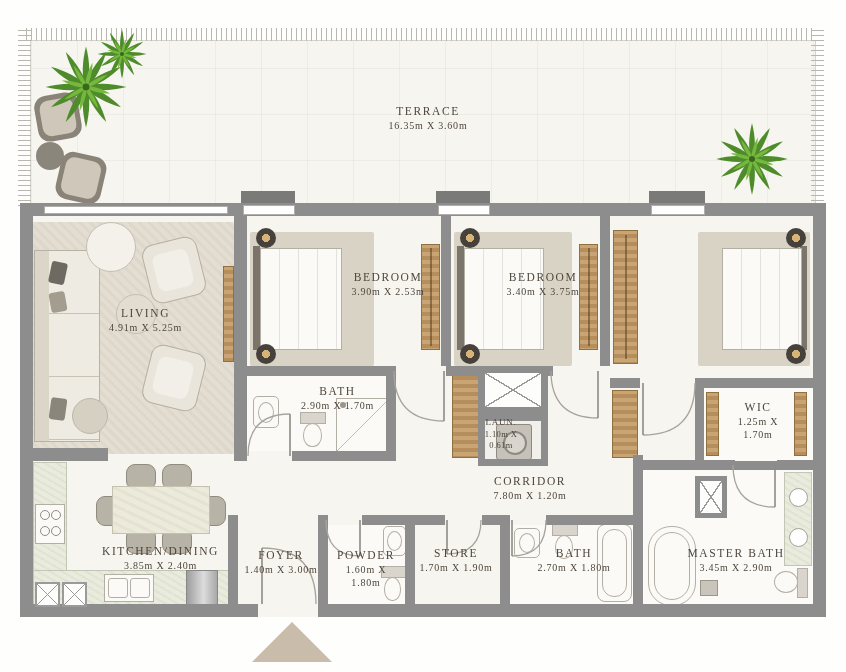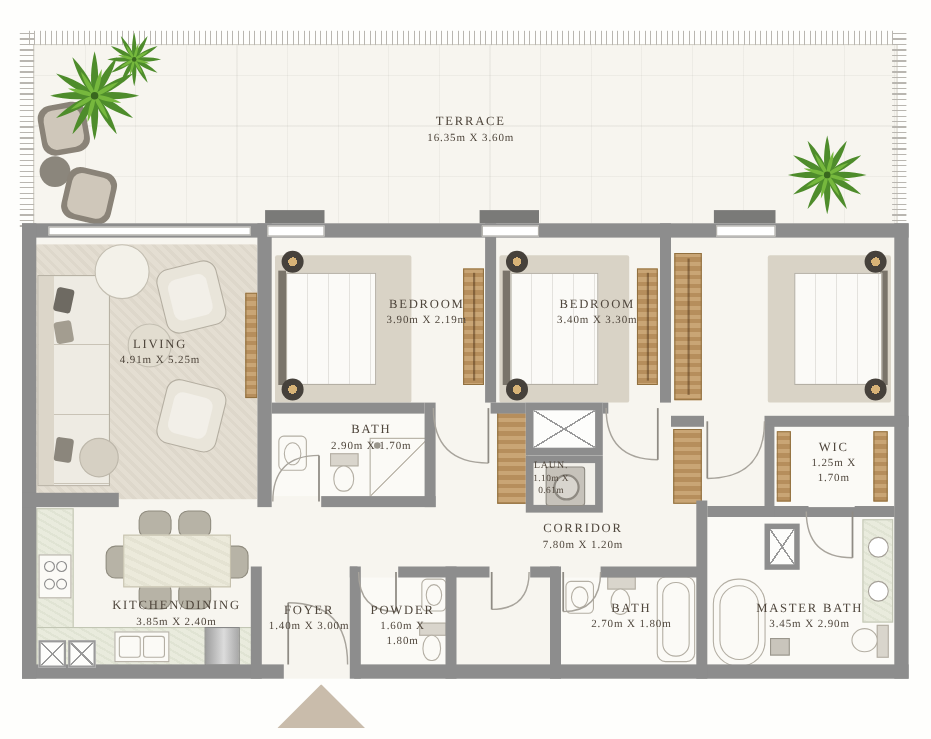--- a/index.html
+++ b/index.html
@@ -304,25 +304,25 @@
   <div class="lbl" style="left:333px;top:104px;width:190px;">
     <div class="lname">TERRACE</div>
     <div class="ldims">16.35m X 3.60m</div>
   </div>
   <div class="lbl" style="left:88px;top:306px;width:115px;">
     <div class="lname">LIVING</div>
     <div class="ldims">4.91m X 5.25m</div>
   </div>
   <div class="lbl" style="left:322px;top:270px;width:132px;">
     <div class="lname">BEDROOM</div>
-    <div class="ldims">3.90m X 2.19m</div>
+    <div class="ldims">3.90m X 2.53m</div>
   </div>
   <div class="lbl" style="left:478px;top:270px;width:130px;">
     <div class="lname">BEDROOM</div>
-    <div class="ldims">3.40m X 3.30m</div>
+    <div class="ldims">3.40m X 3.75m</div>
   </div>
   <div class="lbl" style="left:280px;top:384px;width:115px;">
     <div class="lname">BATH</div>
     <div class="ldims">2.90m X 1.70m</div>
   </div>
   <div class="lbl small" style="left:479px;top:417px;width:44px;z-index:11;">
     <div class="lname">LAUN.</div>
     <div class="ldims">1.10m X 0.61m</div>
   </div>
   <div class="lbl" style="left:728px;top:400px;width:60px;">
@@ -338,20 +338,24 @@
     <div class="ldims">3.85m X 2.40m</div>
   </div>
   <div class="lbl" style="left:243px;top:548px;width:76px;">
     <div class="lname">FOYER</div>
     <div class="ldims">1.40m X 3.00m</div>
   </div>
   <div class="lbl" style="left:330px;top:548px;width:72px;">
     <div class="lname">POWDER</div>
     <div class="ldims">1.60m X 1.80m</div>
   </div>
+  <div class="lbl" style="left:404px;top:546px;width:104px;">
+    <div class="lname">STORE</div>
+    <div class="ldims">1.70m X 1.90m</div>
+  </div>
   <div class="lbl" style="left:518px;top:546px;width:112px;">
     <div class="lname">BATH</div>
     <div class="ldims">2.70m X 1.80m</div>
   </div>
   <div class="lbl" style="left:668px;top:546px;width:136px;">
     <div class="lname">MASTER BATH</div>
     <div class="ldims">3.45m X 2.90m</div>
   </div>
 
 </div>

